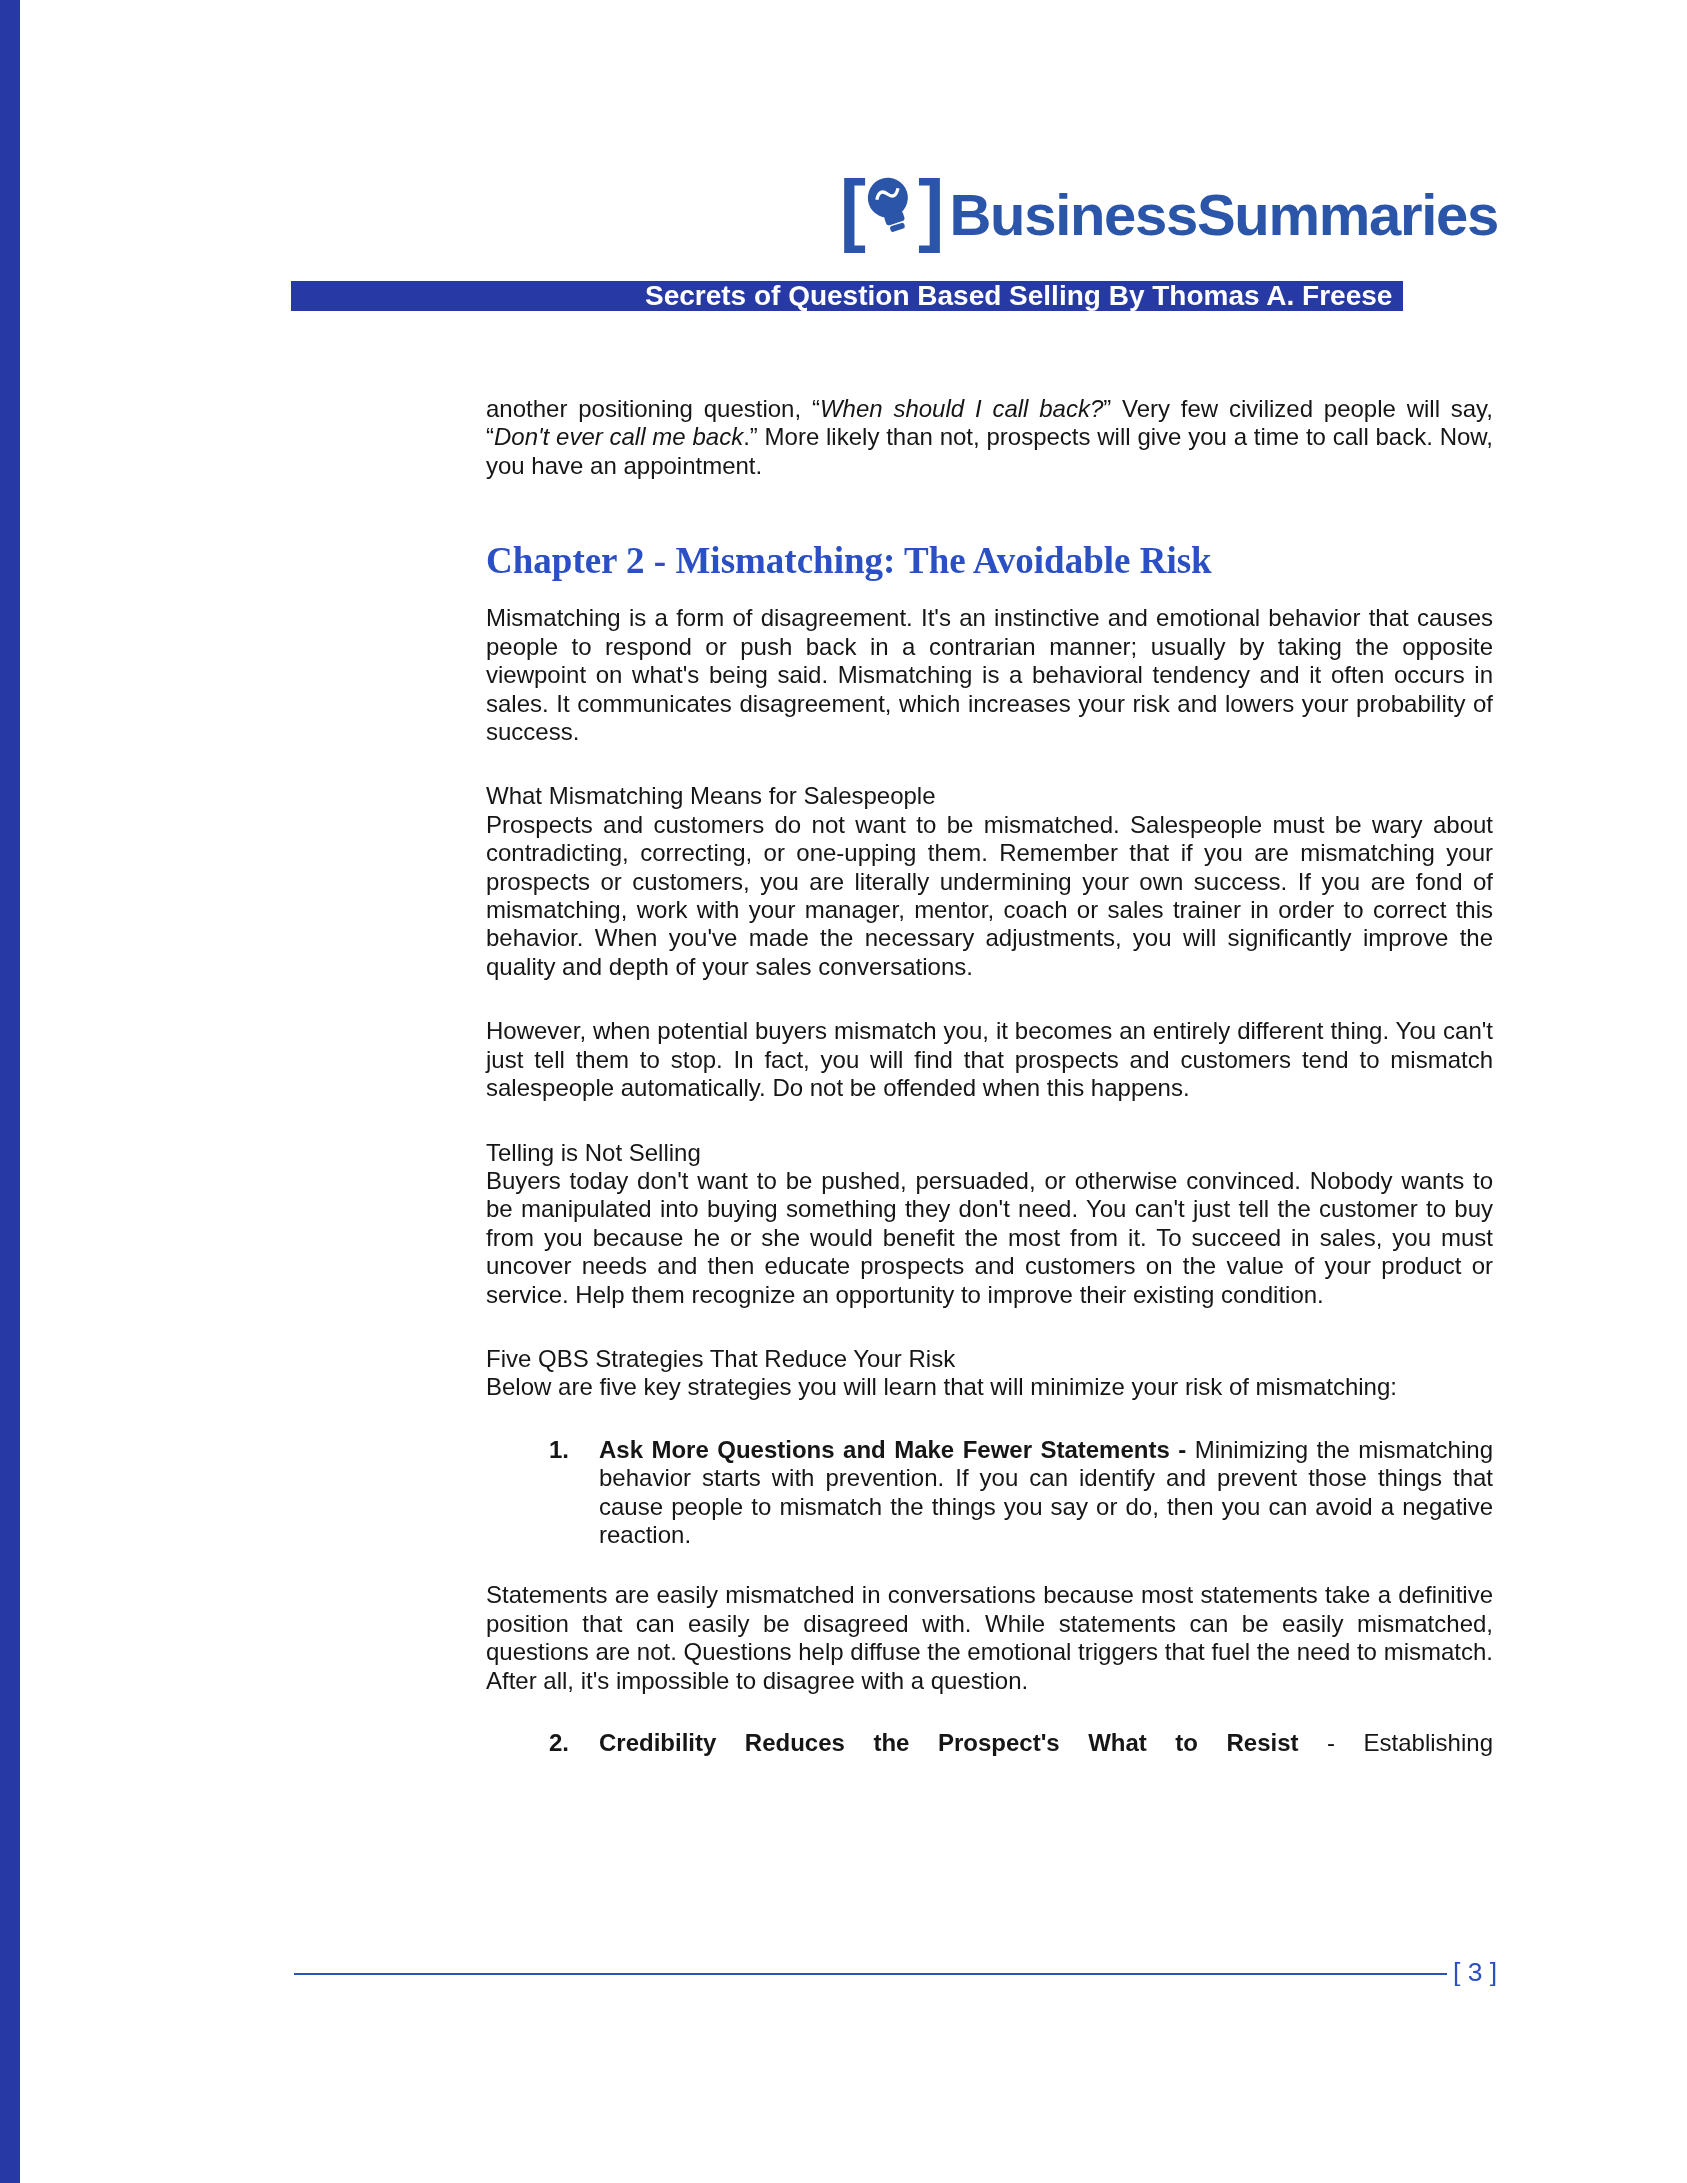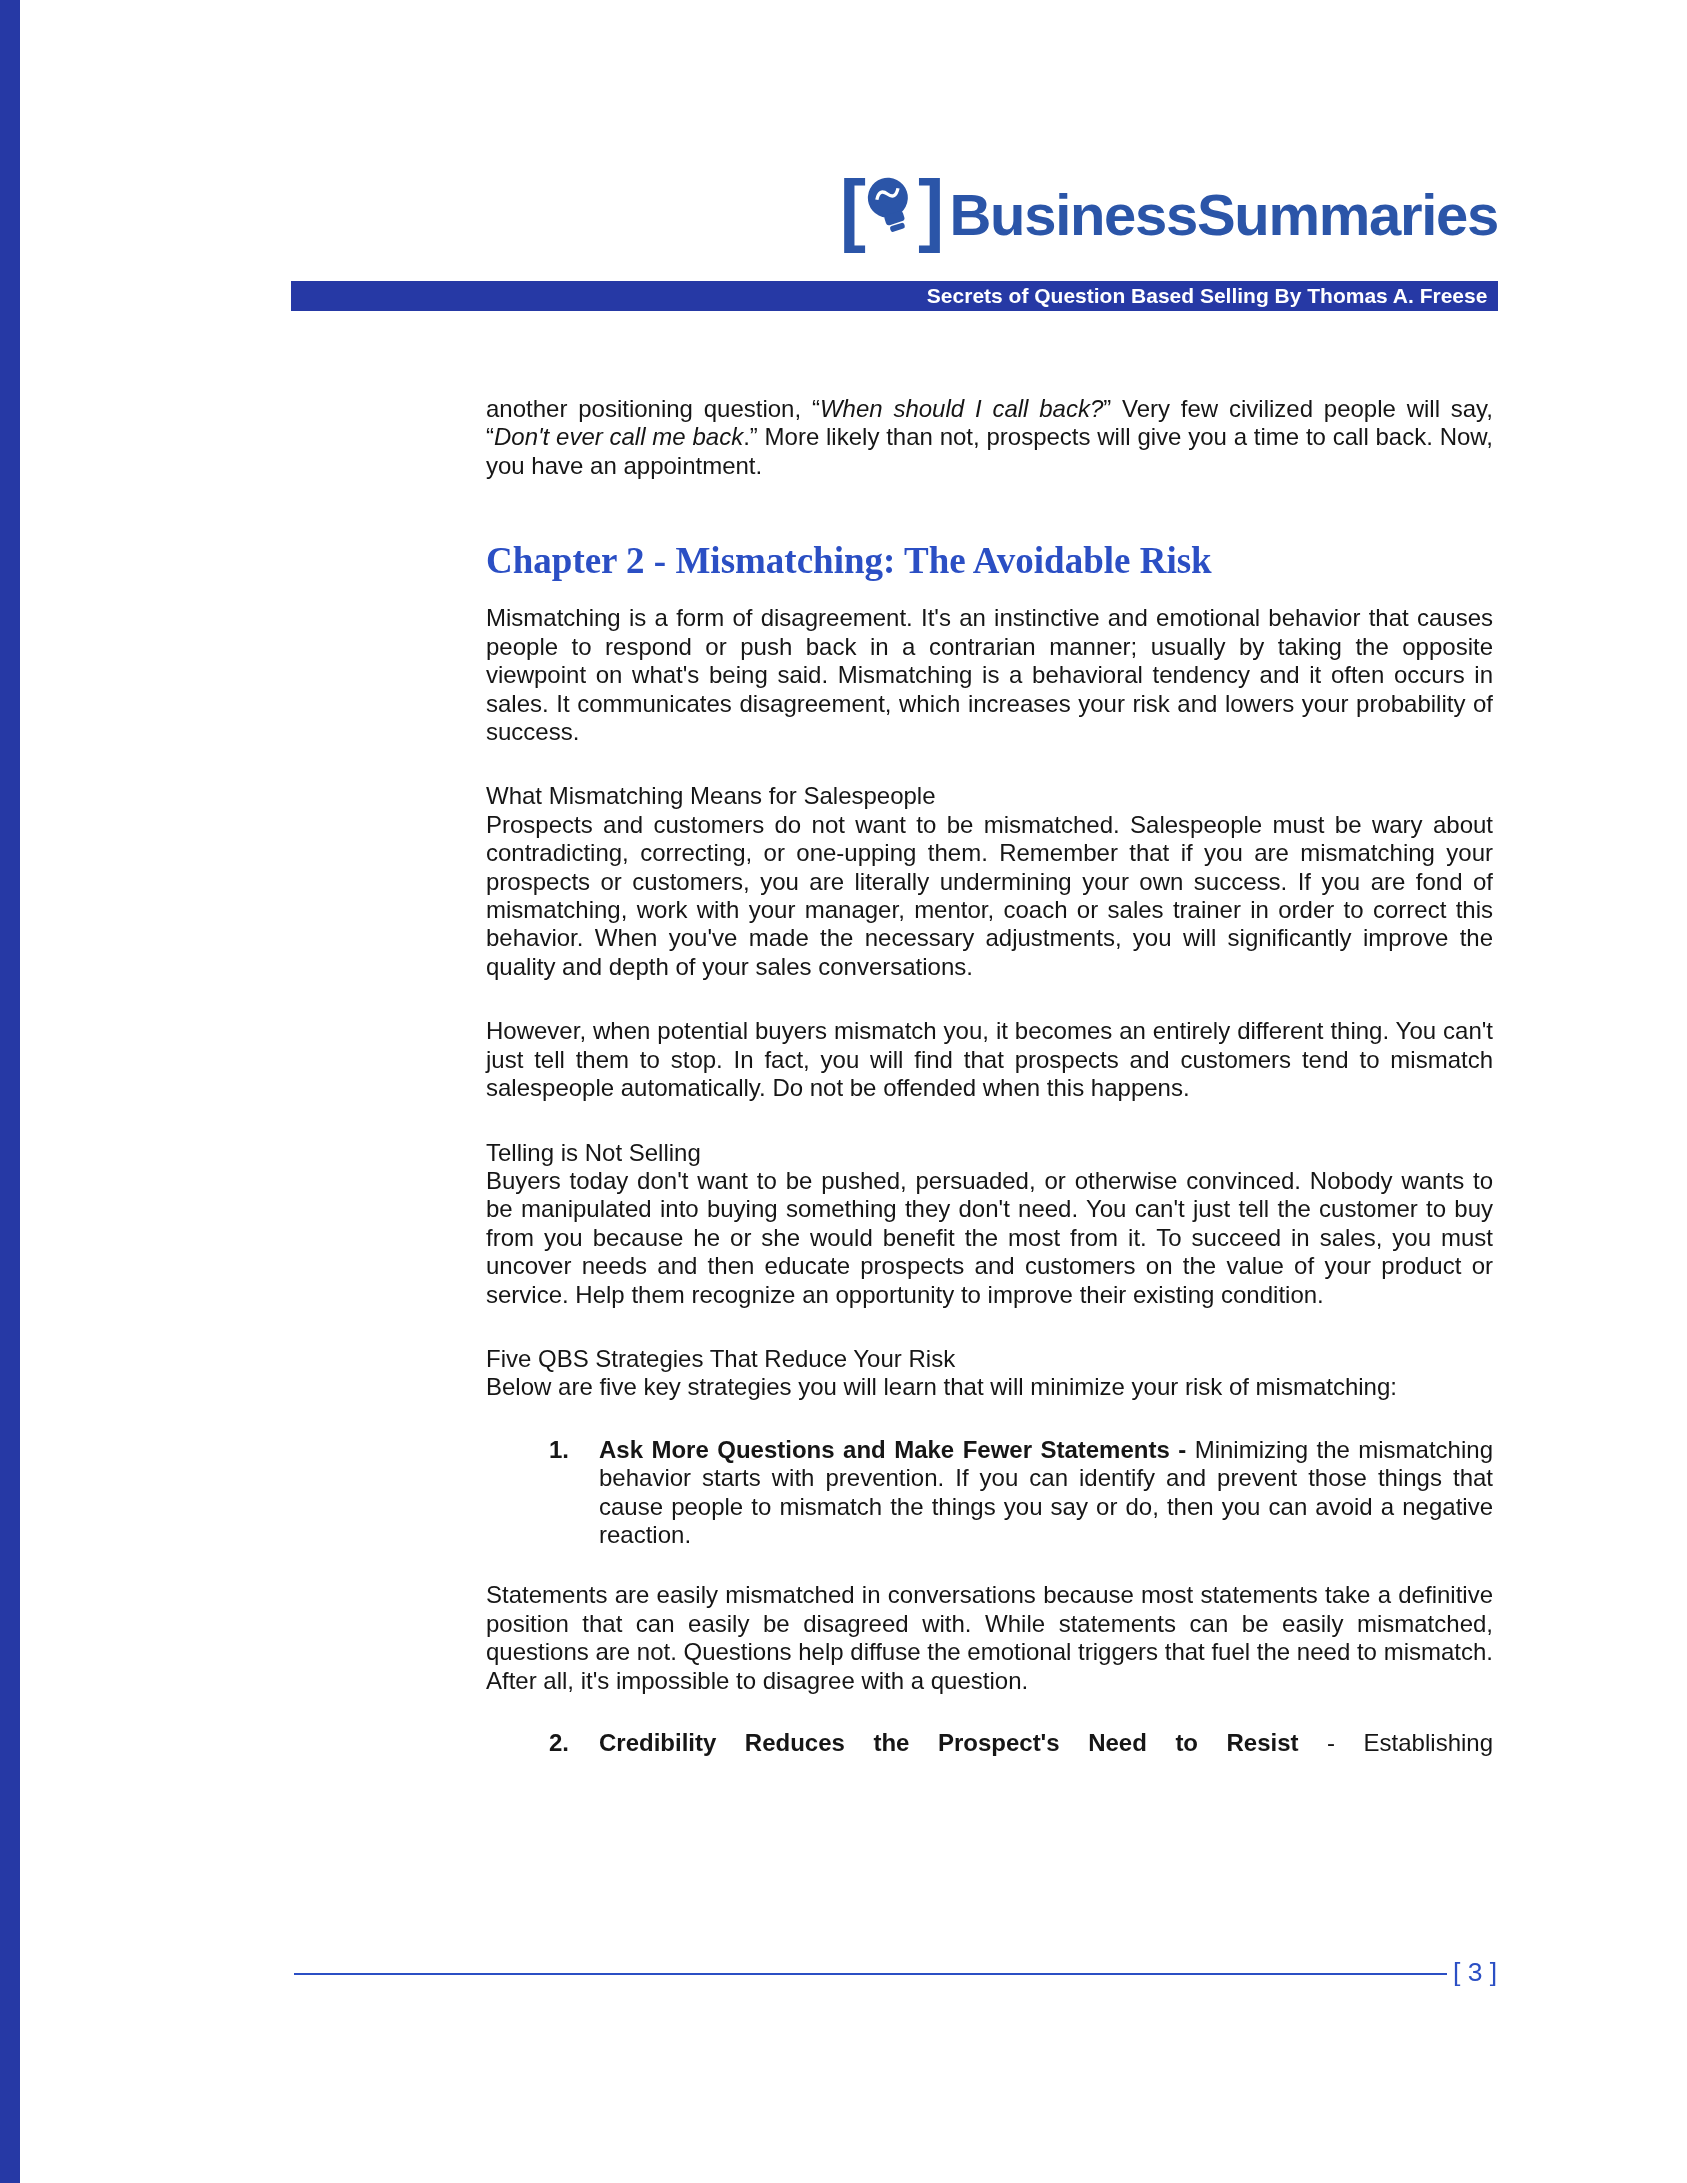--- a/index.html
+++ b/index.html
@@ -33,24 +33,24 @@
   .logo-bulb svg { width: 57px; height: 74px; display: block; }
   .logo-brand {
     font-size: 58px; line-height: 1.05;
     font-weight: bold; letter-spacing: -1.3px;
     color: #2b55a8; margin-left: 5.3px;
   }
 
   
   .title-bar {
     position: absolute; left: 291px; top: 281px;
-    width: 1207px; height: 30px;
+    width: 1112px; height: 30px;
     background: #2639a5;
     color: #ffffff;
-    font-size: 21px; font-weight: bold; line-height: 30px;
+    font-size: 28px; font-weight: bold; line-height: 30px;
     text-align: right;
     padding-right: 10.6px;
     box-sizing: border-box;
   }
 
   
   .content {
     position: absolute; left: 486px; top: 395px;
     width: 1007px;
     font-size: 24px; line-height: 28.4px;
@@ -136,20 +136,20 @@
 
   <div class="list-item">
     <span class="num">1.</span>
     <p class="txt"><b>Ask More Questions and Make Fewer Statements - </b><span>Minimizing the mismatching behavior starts with prevention.  If you can identify and prevent those things that cause people to mismatch the things you say or do, then you can avoid a negative reaction.</span></p>
   </div>
 
   <p class="continuation">Statements are easily mismatched in conversations because most statements take a definitive position that can easily be disagreed with.  While statements can be easily mismatched, questions are not.  Questions help diffuse the emotional triggers that fuel the need to mismatch.  After all, it's impossible to disagree with a question.</p>
 
   <div class="list-item">
     <span class="num">2.</span>
-    <p class="txt justify-last"><b>Credibility Reduces the Prospect's Need to Resist </b><span>- Establishing</span></p>
+    <p class="txt justify-last"><b>Credibility Reduces the Prospect's What to Resist </b><span>- Establishing</span></p>
   </div>
 
 </main>
 
 <div class="footer-rule"></div>
 <div class="page-number">[ 3 ]</div>
 
 
 </body></html>

